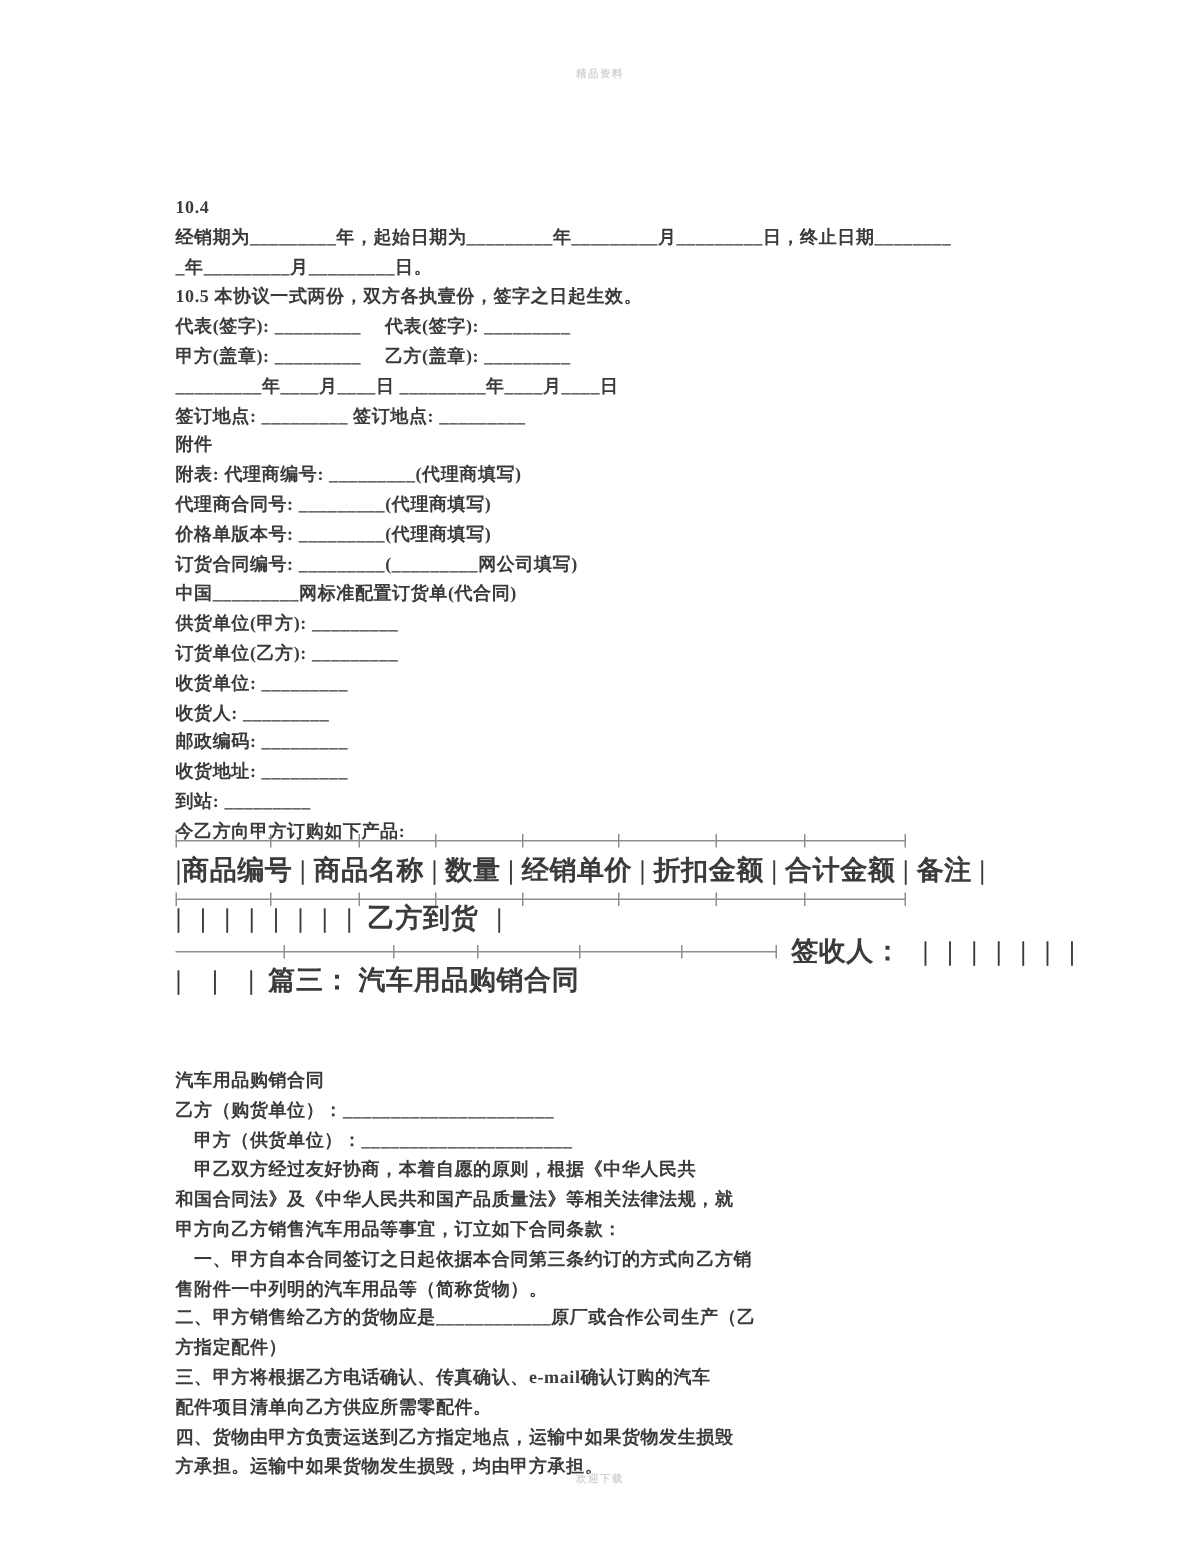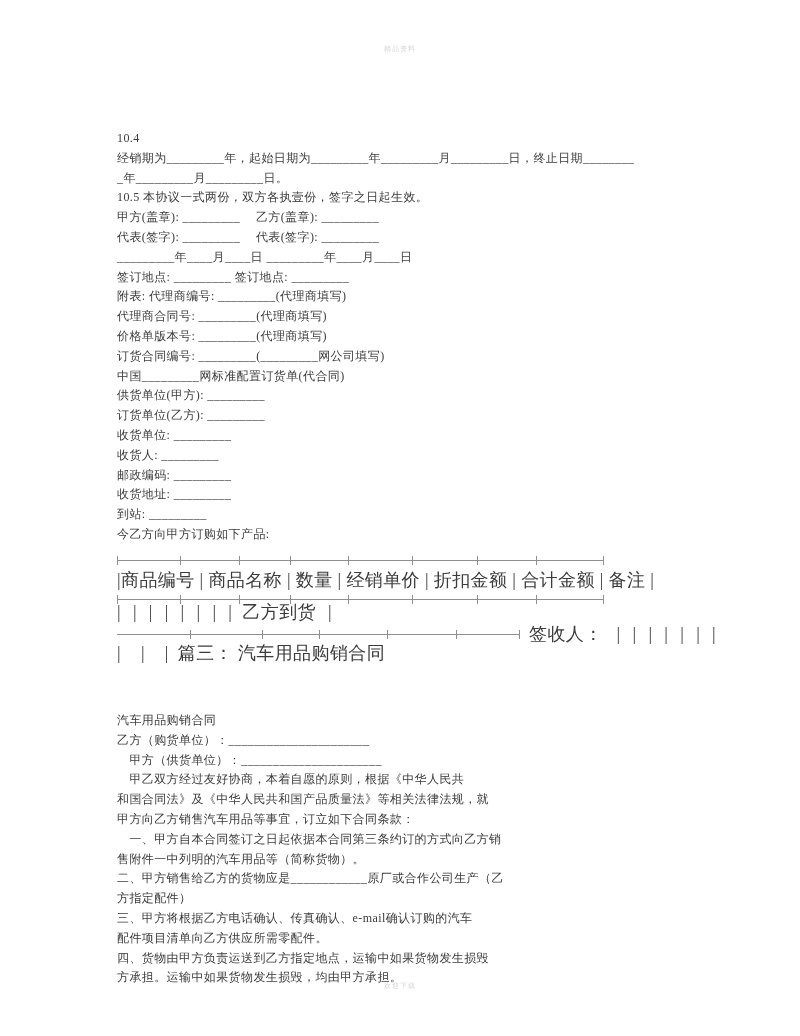--- a/index.html
+++ b/index.html
@@ -5,20 +5,21 @@
   * { margin: 0; padding: 0; box-sizing: border-box; }
   html, body { background: #ffffff; }
   .page {
     position: relative;
     width: 800px;
     height: 1036px;
     background: #ffffff;
     overflow: hidden;
     font-family: "Liberation Serif", "DejaVu Serif", serif;
     color: #3b3b3b;
+    font-weight: bold;
   }
   .watermark {
     position: absolute;
     left: 0; right: 0;
     text-align: center;
     font-size: 7px;
     letter-spacing: 1px;
     color: #d5d5d5;
   }
   .wm-header { top: 44px; }
@@ -98,24 +99,25 @@
 
 <div class="page">
 
   <div class="watermark wm-header">精品资料</div>
 
   <div class="textblock block-top">
       <div class="tline">10.4</div>
       <div class="tline">经销期为_________年，起始日期为_________年_________月_________日，终止日期________</div>
       <div class="tline">_年_________月_________日。</div>
       <div class="tline">10.5 本协议一式两份，双方各执壹份，签字之日起生效。</div>
+      <div class="tline">代表(签字): _________　 代表(签字): _________</div>
       <div class="tline">甲方(盖章): _________　 乙方(盖章): _________</div>
-      <div class="tline">代表(签字): _________　 代表(签字): _________</div>
       <div class="tline">_________年____月____日 _________年____月____日</div>
       <div class="tline">签订地点: _________ 签订地点: _________</div>
+      <div class="tline">附件</div>
       <div class="tline">附表: 代理商编号: _________(代理商填写)</div>
       <div class="tline">代理商合同号: _________(代理商填写)</div>
       <div class="tline">价格单版本号: _________(代理商填写)</div>
       <div class="tline">订货合同编号: _________(_________网公司填写)</div>
       <div class="tline">中国_________网标准配置订货单(代合同)</div>
       <div class="tline">供货单位(甲方): _________</div>
       <div class="tline">订货单位(乙方): _________</div>
       <div class="tline">收货单位: _________</div>
       <div class="tline">收货人: _________</div>
       <div class="tline">邮政编码: _________</div>

